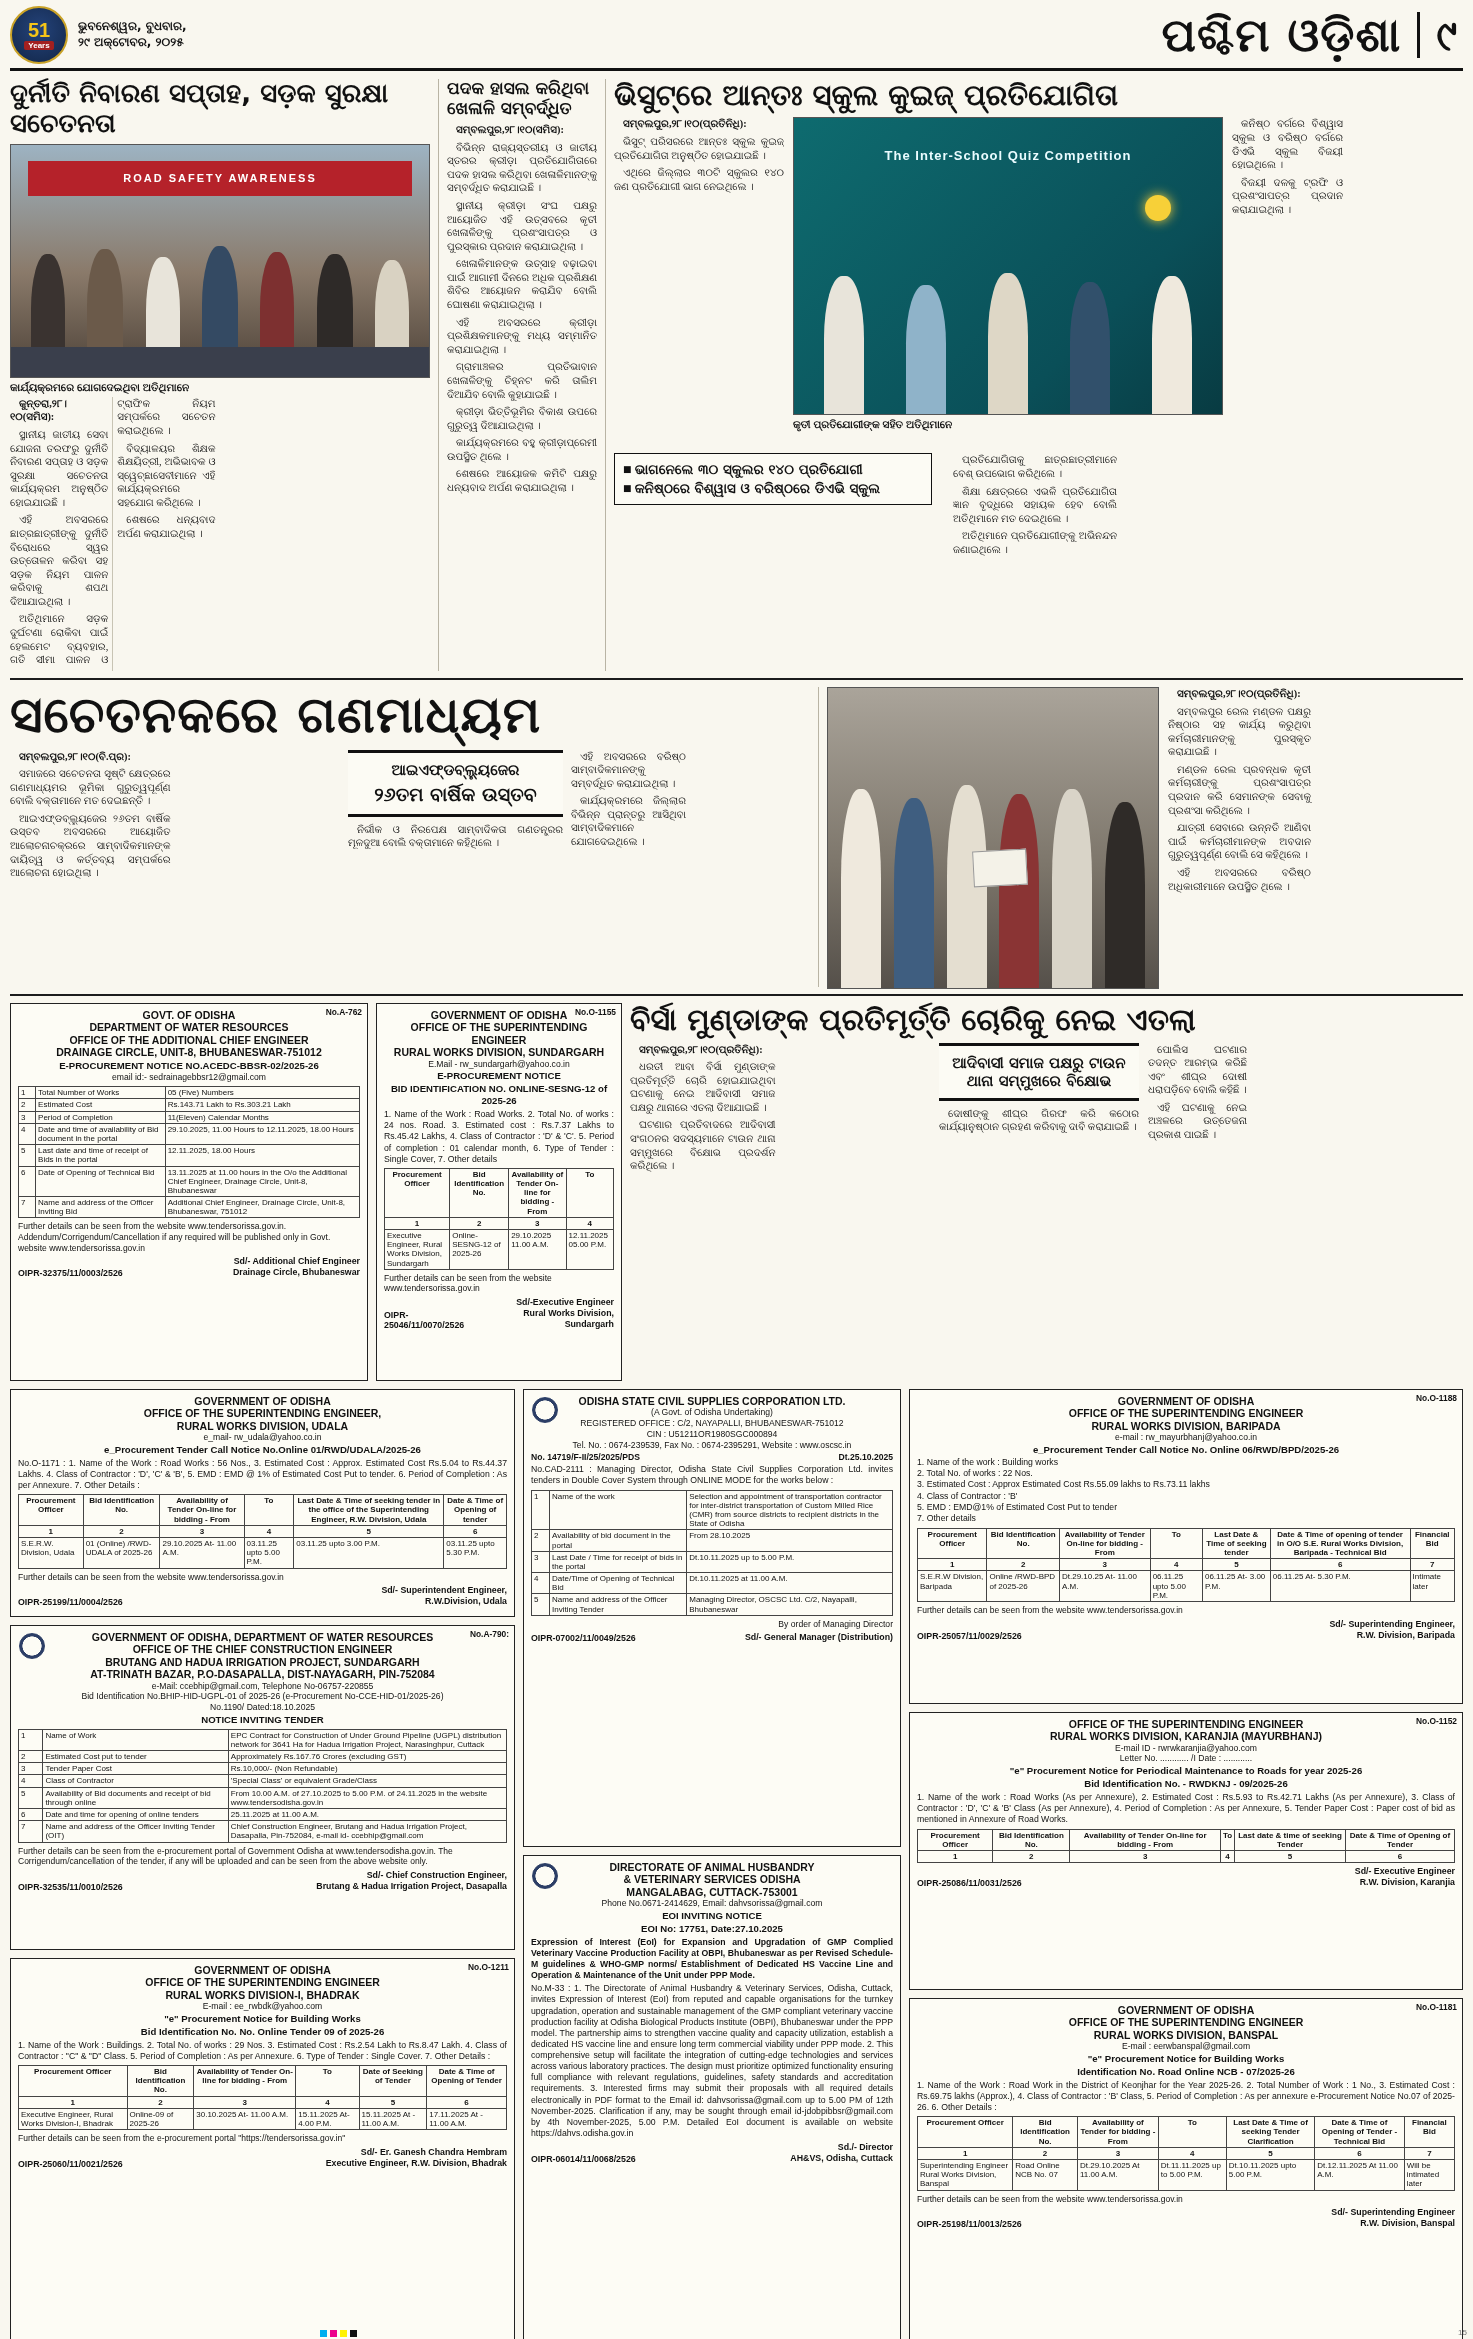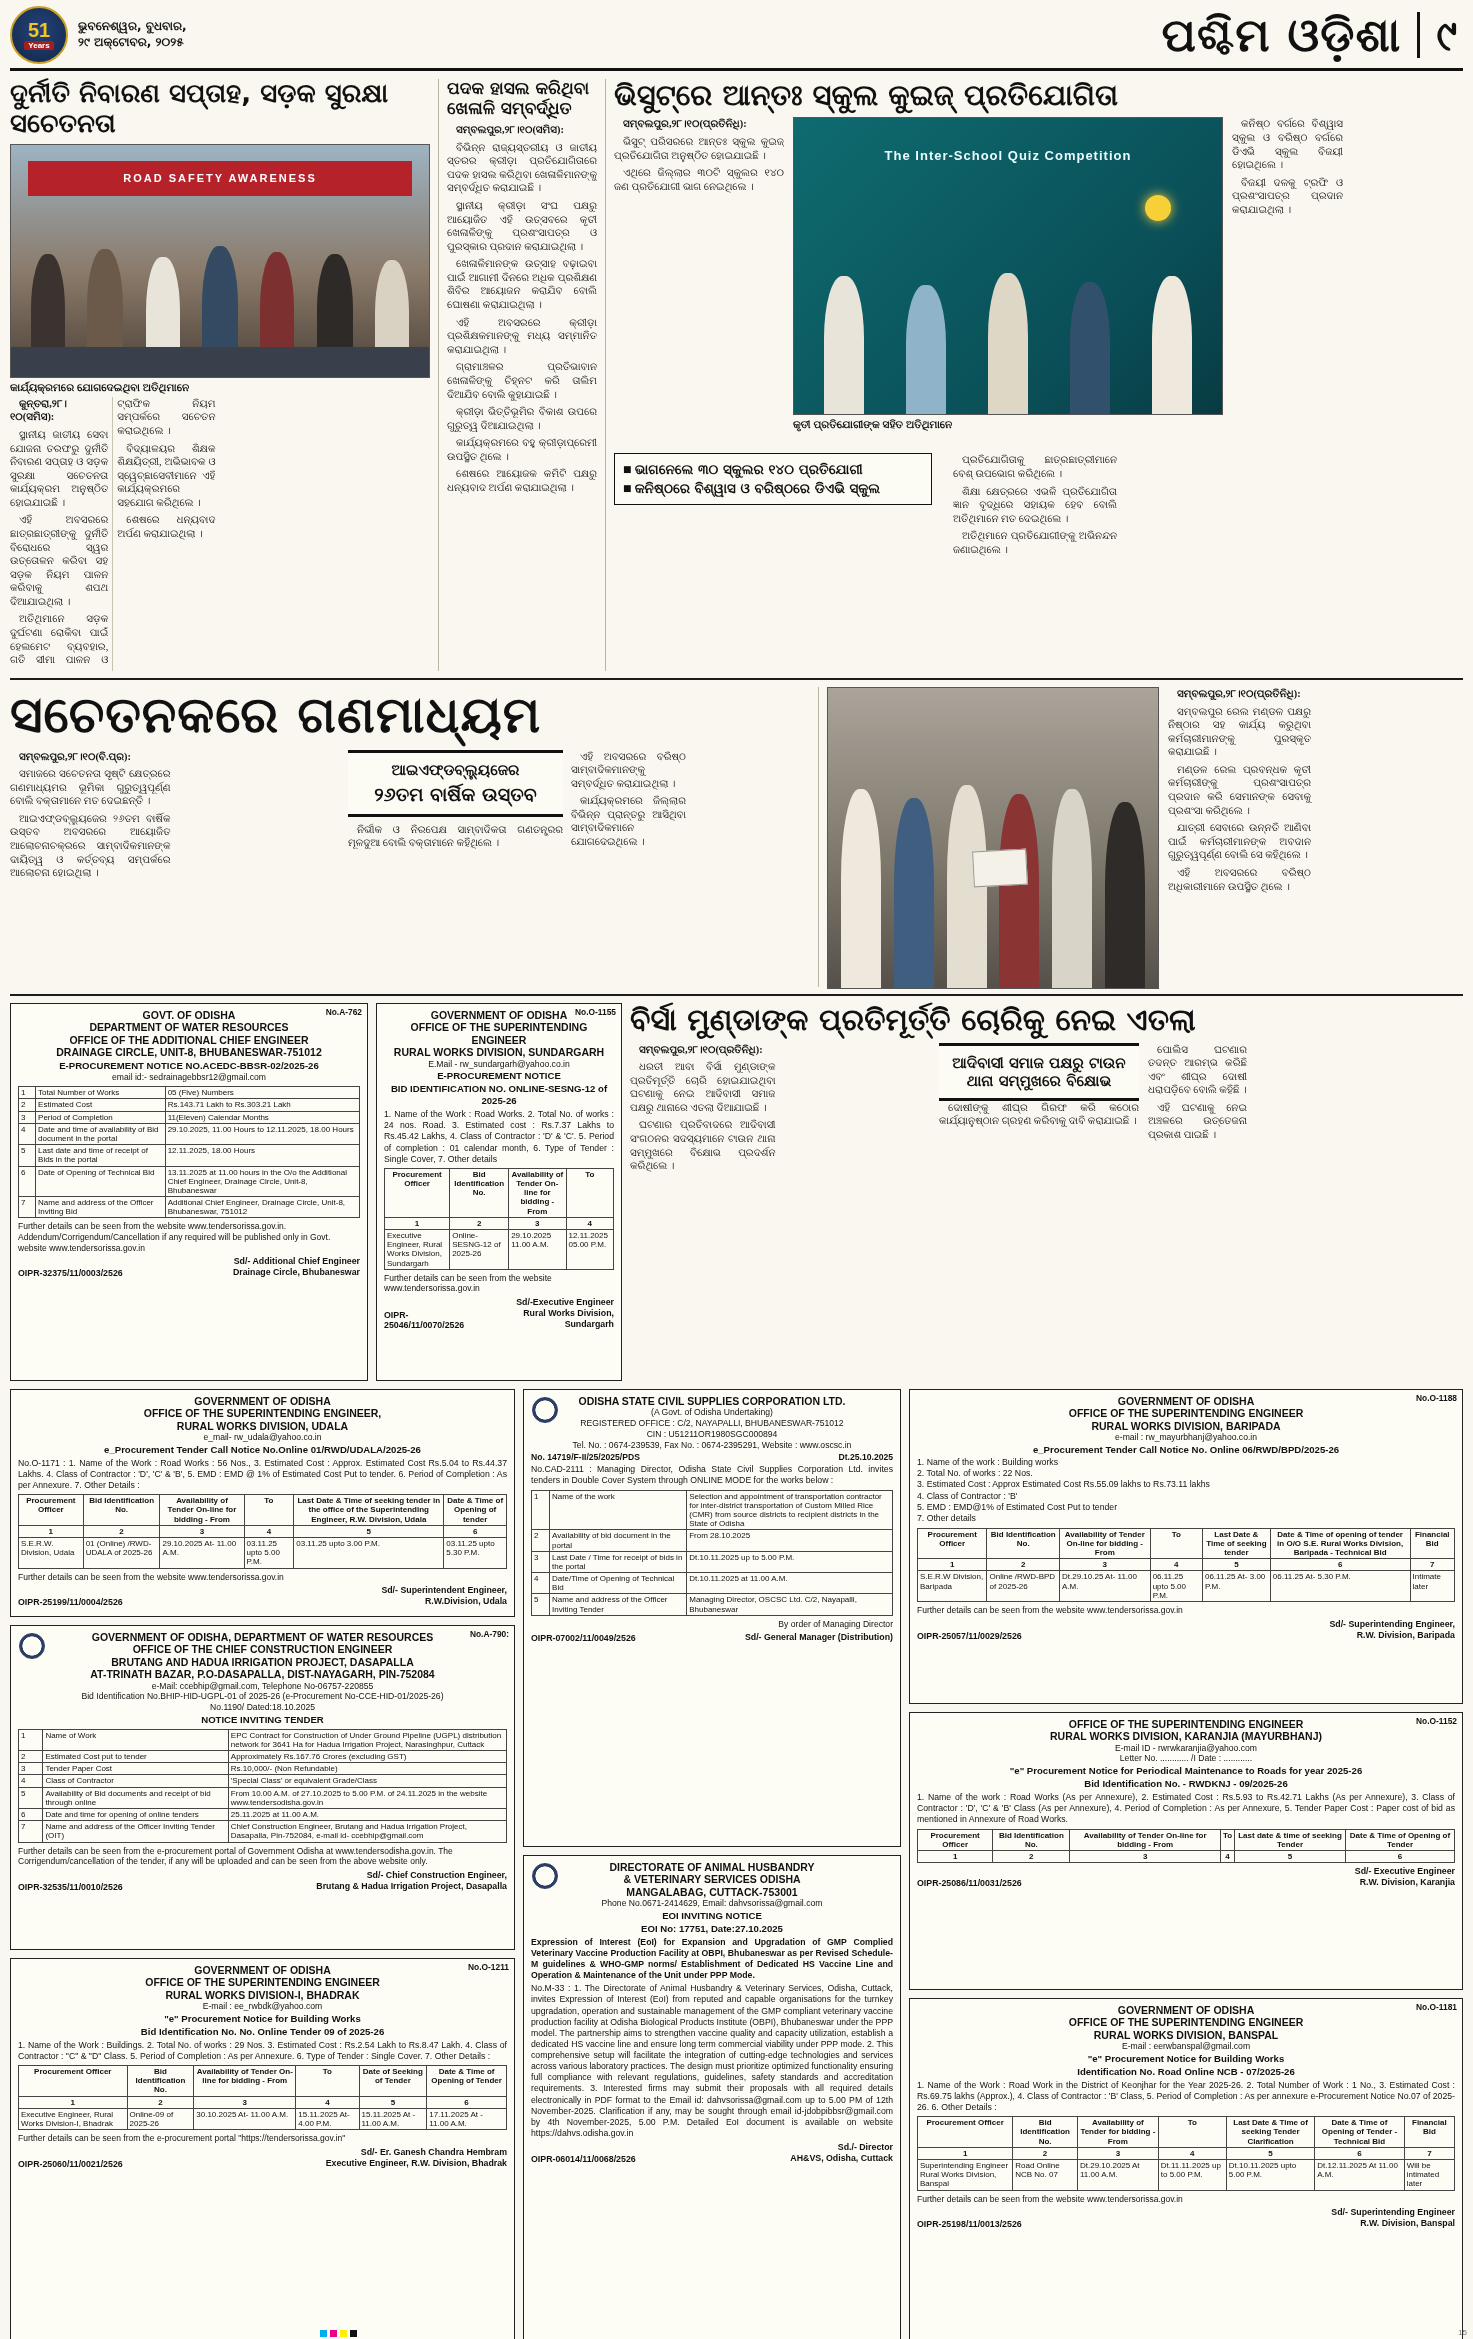--- a/index.html
+++ b/index.html
@@ -370,21 +370,21 @@
 
     <article style="flex:1;display:flex;flex-direction:column;">
       <h1 class="hl hl6" style="width:70%;">ବିର୍ସା ମୁଣ୍ଡାଙ୍କ ପ୍ରତିମୂର୍ତ୍ତି ଚୋରିକୁ ନେଇ ଏତଲା</h1>
       <div style="display:flex;gap:9px;flex:1;">
         <div class="cols" style="columns:2;width:300px;">
           <p><span class="dl">ସମ୍ବଲପୁର,୨୮।୧୦(ପ୍ରତିନିଧି):</span></p>
 
         <p>ଧରତୀ ଆବା ବିର୍ସା ମୁଣ୍ଡାଙ୍କ ପ୍ରତିମୂର୍ତ୍ତି ଚୋରି ହୋଇଯାଇଥିବା ଘଟଣାକୁ ନେଇ ଆଦିବାସୀ ସମାଜ ପକ୍ଷରୁ ଥାନାରେ ଏତଲା ଦିଆଯାଇଛି ।</p>
             <p>ଘଟଣାର ପ୍ରତିବାଦରେ ଆଦିବାସୀ ସଂଗଠନର ସଦସ୍ୟମାନେ ଟାଉନ ଥାନା ସମ୍ମୁଖରେ ବିକ୍ଷୋଭ ପ୍ରଦର୍ଶନ କରିଥିଲେ ।</p>
           </div>
-        <div style="width:200px;display:flex;flex-direction:column;">
+        <div style="width:200px;display:flex;flex-direction:column;gap:6px;">
           <div class="inset">
             <div class="l1">ଆଦିବାସୀ ସମାଜ ପକ୍ଷରୁ ଟାଉନ</div>
             <div class="l1">ଥାନା ସମ୍ମୁଖରେ ବିକ୍ଷୋଭ</div>
           </div>
           <div class="cols" style="columns:1;flex:1;">
 
           <p>ଦୋଷୀଙ୍କୁ ଶୀଘ୍ର ଗିରଫ କରି କଠୋର କାର୍ଯ୍ୟାନୁଷ୍ଠାନ ଗ୍ରହଣ କରିବାକୁ ଦାବି କରାଯାଇଛି ।</p>
             </div>
         </div>
         <div class="cols" style="columns:3;flex:1;">
@@ -455,21 +455,21 @@
         </div>
       </div>
 
       <div class="nb" style="height:325px;">
         <div class="ncorner">No.A-790:</div>
         <div class="nemb"></div>
         <div class="nhead">
 
         <div>GOVERNMENT OF ODISHA, DEPARTMENT OF WATER RESOURCES</div>
             <div>OFFICE OF THE CHIEF CONSTRUCTION ENGINEER</div>
-            <div>BRUTANG AND HADUA IRRIGATION PROJECT, DASAPALLA</div>
+            <div>BRUTANG AND HADUA IRRIGATION PROJECT, SUNDARGARH</div>
             <div>AT-TRINATH BAZAR, P.O-DASAPALLA, DIST-NAYAGARH, PIN-752084</div>
           </div>
         <div class="nsub">
 
         <div>e-Mail: ccebhip@gmail.com, Telephone No-06757-220855</div>
             <div>Bid Identification No.BHIP-HID-UGPL-01 of 2025-26 (e-Procurement No-CCE-HID-01/2025-26)</div>
             <div>No.1190/ Dated:18.10.2025</div>
           </div>
         <div class="nep">
 

